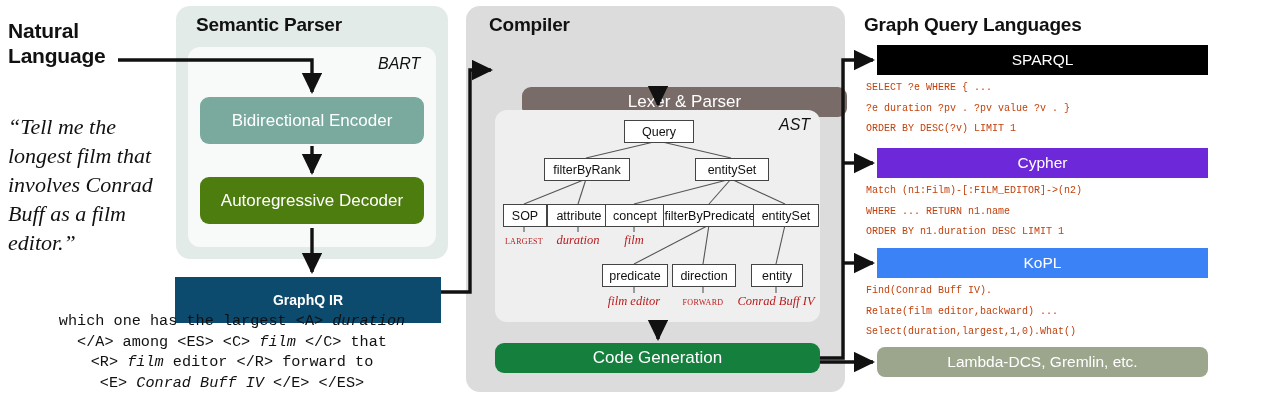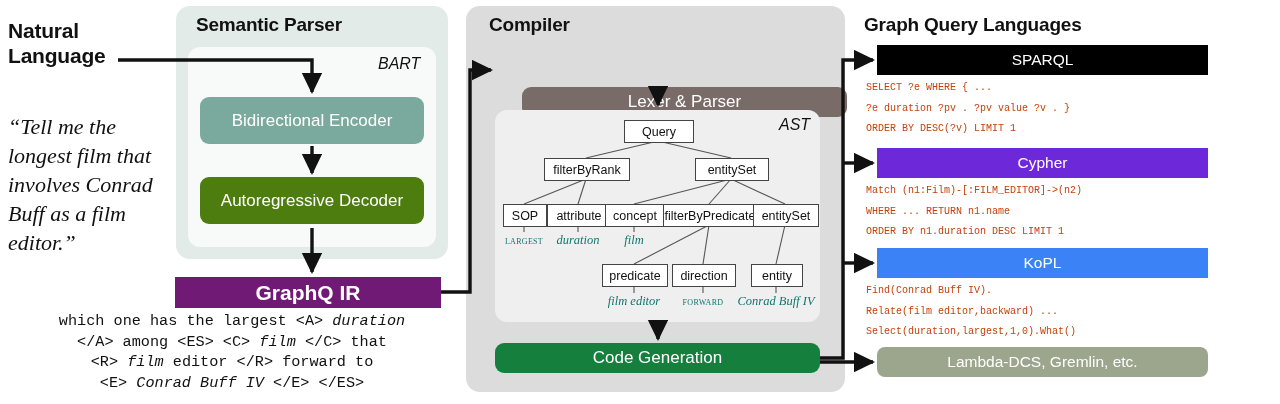--- a/index.html
+++ b/index.html
@@ -19,23 +19,23 @@
   #sp-title{left:196px;top:14px;font-weight:bold;font-size:19px;letter-spacing:-0.2px;}
   #bart-panel{left:188px;top:47px;width:248px;height:200px;background:#f7faf9;border-radius:12px;}
   #bart-label{left:378px;top:55px;font-family:"Liberation Sans",sans-serif;
               font-style:italic;font-size:16px;font-weight:500;}
 
   .nnbox{border-radius:9px;color:#fff;display:flex;align-items:center;
          justify-content:center;font-size:17px;}
   #encoder-box{left:200px;top:97px;width:224px;height:47px;background:#7aaa9d;}
   #decoder-box{left:200px;top:177px;width:224px;height:47px;background:#4d7c0f;}
 
-  #graphq-ir-bar{left:175px;top:277px;width:266px;height:31px;background:#701a75;
+  #graphq-ir-bar{left:175px;top:277px;width:266px;height:46px;background:#0c4a6e;
        color:#fff;display:flex;align-items:center;justify-content:center;
-       font-weight:bold;font-size:21px;}
+       font-weight:bold;font-size:14px;}
 
   #ir-text{left:2px;top:311px;width:460px;text-align:center;
            font-family:"Liberation Mono",monospace;font-size:15.2px;line-height:20.5px;
            white-space:pre-wrap;}
   #ir-text i{font-style:italic;}
 
   
   #compiler-panel{left:466px;top:6px;width:379px;height:386px;background:#dcdcdc;}
   #compiler-title{left:489px;top:14px;font-weight:bold;font-size:19px;letter-spacing:-0.2px;}
 
@@ -44,21 +44,21 @@
   #lexer-bar{left:522px;top:55px;width:325px;height:30px;background:#796b67;margin-top:32px;}
   #codegen-bar{left:495px;top:343px;width:325px;height:30px;background:#15803d;}
 
   #ast-panel{left:495px;top:110px;width:325px;height:212px;background:#efefef;border-radius:12px;}
   #ast-label{left:779px;top:116px;font-style:italic;font-size:16px;font-weight:500;}
 
   .node{position:absolute;background:#fff;border:1.3px solid #444;
         display:flex;align-items:center;justify-content:center;
         font-size:12.5px;height:21px;color:#111;}
   .leaf{position:absolute;font-family:"Liberation Serif",serif;font-style:italic;
-        font-size:12.5px;text-align:center;white-space:nowrap;color:#0f766e;}
+        font-size:12.5px;text-align:center;white-space:nowrap;color:#b91c1c;}
   .leaf.sc{font-family:"Liberation Serif",serif;font-style:normal;
            font-variant:small-caps;font-size:12px;letter-spacing:0.3px;}
 
   
   #gql-title{left:864px;top:14px;font-weight:bold;font-size:19px;letter-spacing:-0.2px;}
   .langbar{position:absolute;left:877px;width:331px;height:30px;color:#fff;
            display:flex;align-items:center;justify-content:center;font-size:15.5px;}
   .langcode{position:absolute;left:866px;width:410px;
             font-family:"Liberation Mono",monospace;font-size:10px;
             line-height:20.5px;white-space:pre;color:#c2410c;}

